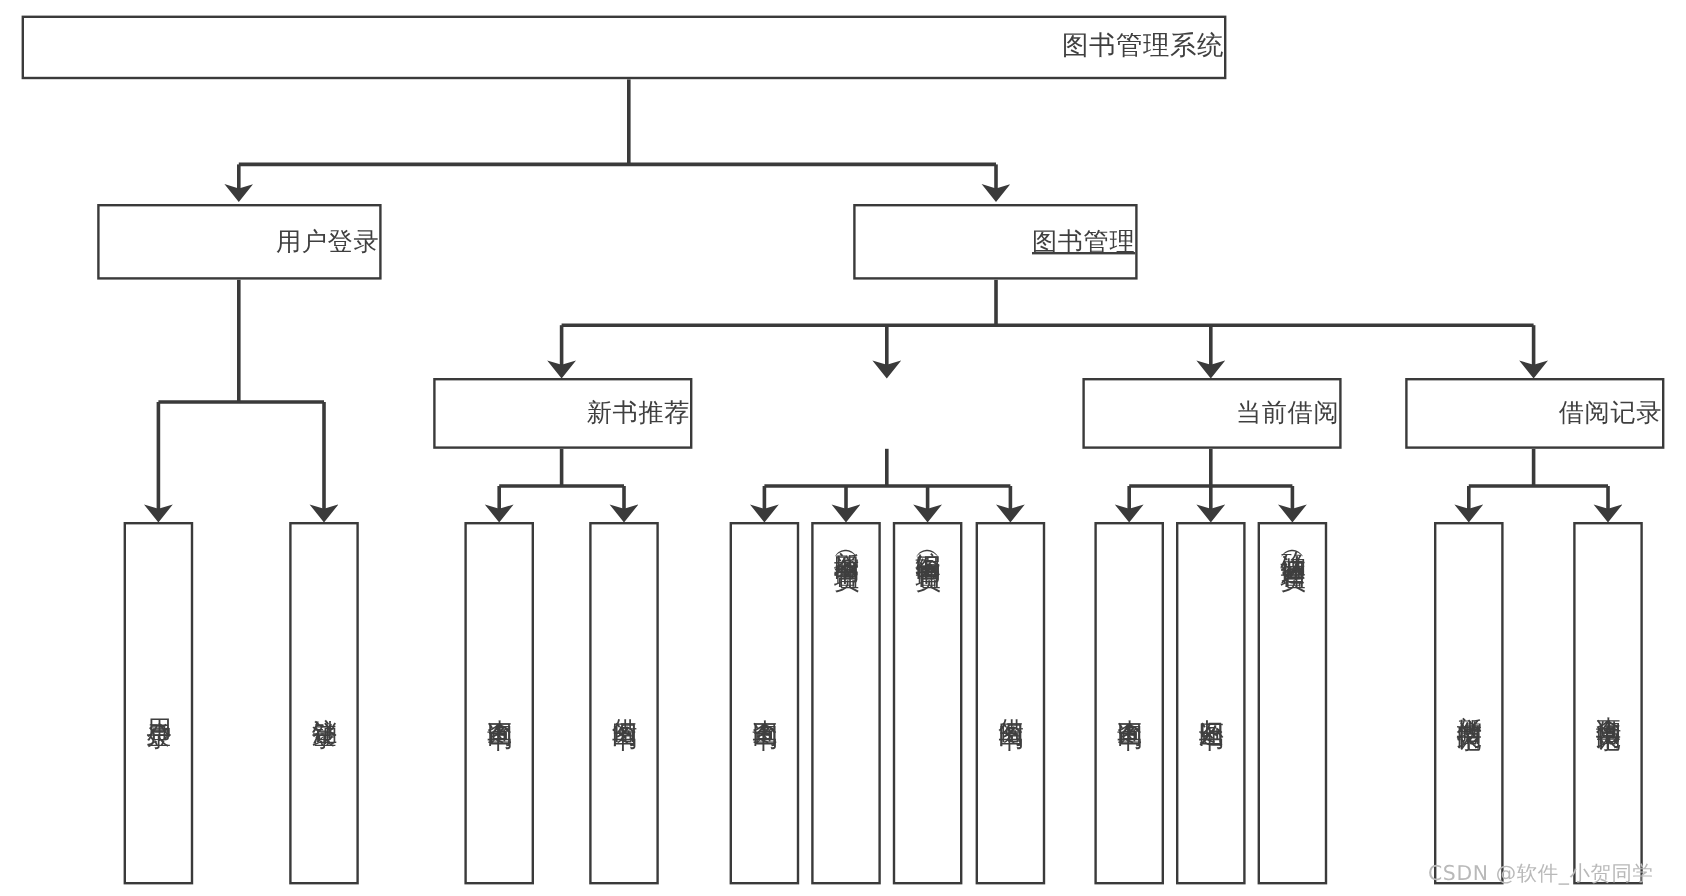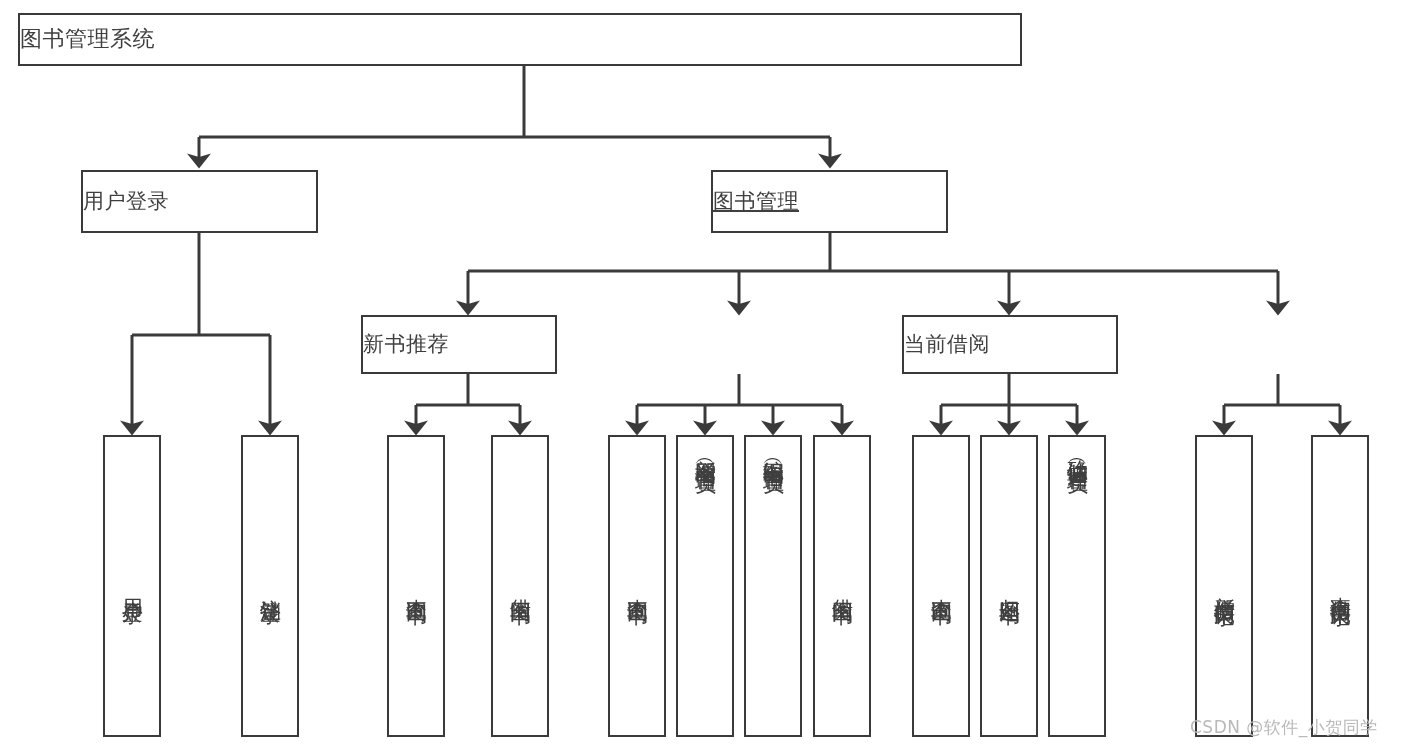--- a/index.html
+++ b/index.html
@@ -23,21 +23,21 @@
     height: 747px;
   }
   .node {
     position: absolute;
     box-sizing: border-box;
     border: 2px solid #3a3a3a;
     background: #ffffff;
     color: #3f3f3f;
     display: flex;
     align-items: center;
-    justify-content: flex-start;
+    justify-content: flex-end;
     z-index: 2;
   }
   .node .label {
     color: #3f3f3f;
     line-height: 1.12;
     letter-spacing: 0.5px;
     white-space: pre;
   }
   
   .node.horiz .label {
@@ -132,26 +132,29 @@
     <span class="label">图书管理系统</span>
   </div>
 
   <div class="node horiz" style="left:81px; top:170px; width:237px; height:63px;">
     <span class="label">用户登录</span>
   </div>
   <div class="node horiz" style="left:711px; top:170px; width:237px; height:63px;text-decoration:underline;">
     <span class="label">图书管理</span>
   </div>
 
-  <div class="node horiz" style="left:361px; top:315px; width:196px; height:59px;">
+  <div class="node horiz" style="left:361px; top:315px; width:216px; height:59px;">
     <span class="label">新书推荐</span>
   </div>
   <div class="node horiz" style="left:902px; top:315px; width:216px; height:59px;">
     <span class="label">当前借阅</span>
   </div>
+  <div class="node horiz" style="left:1171px; top:315px; width:216px; height:59px;">
+    <span class="label">借阅记录</span>
+  </div>
 
   <div class="node leaf mid" style="left:103px; top:435px; width:58px; height:302px;">
     <span class="label">用户登录</span>
   </div>
   <div class="node leaf mid" style="left:241px; top:435px; width:58px; height:302px;">
     <span class="label">注销登录</span>
   </div>
 
   <div class="node leaf mid" style="left:387px; top:435px; width:58px; height:302px;">
     <span class="label">查询图书</span>

